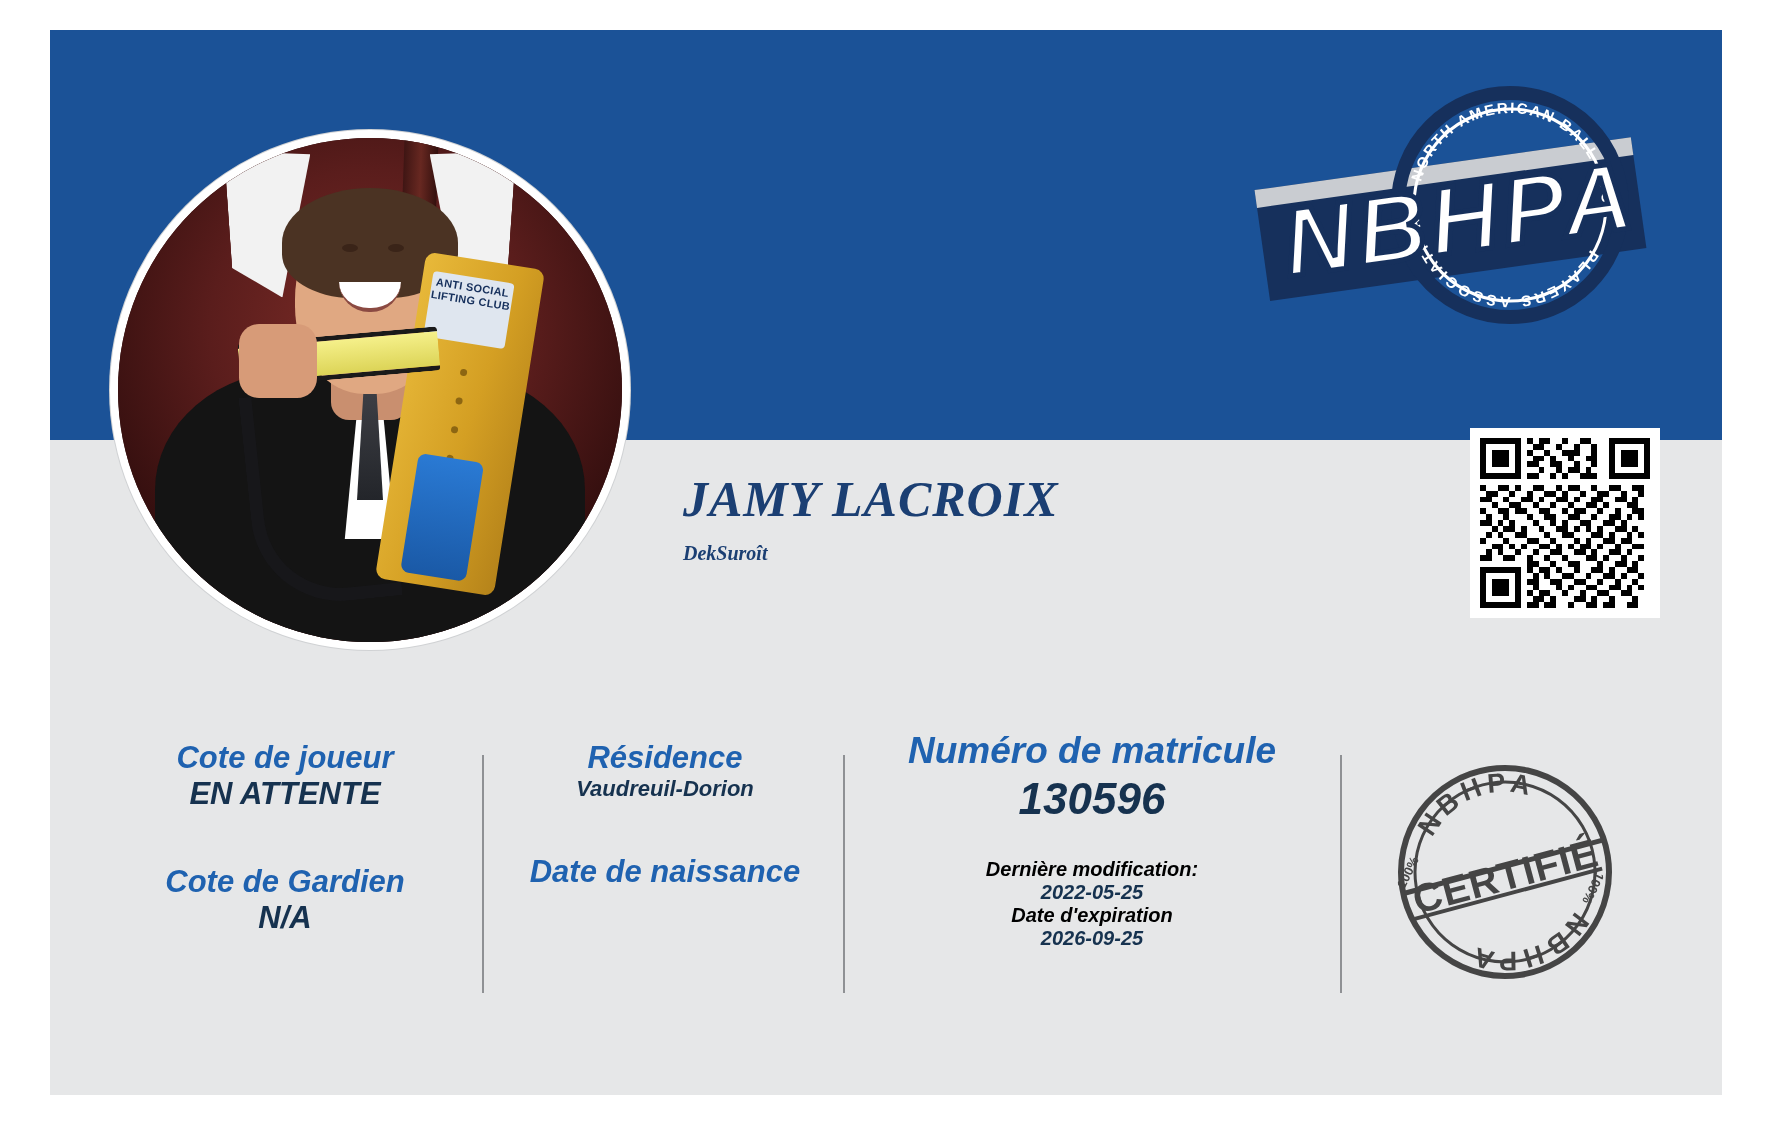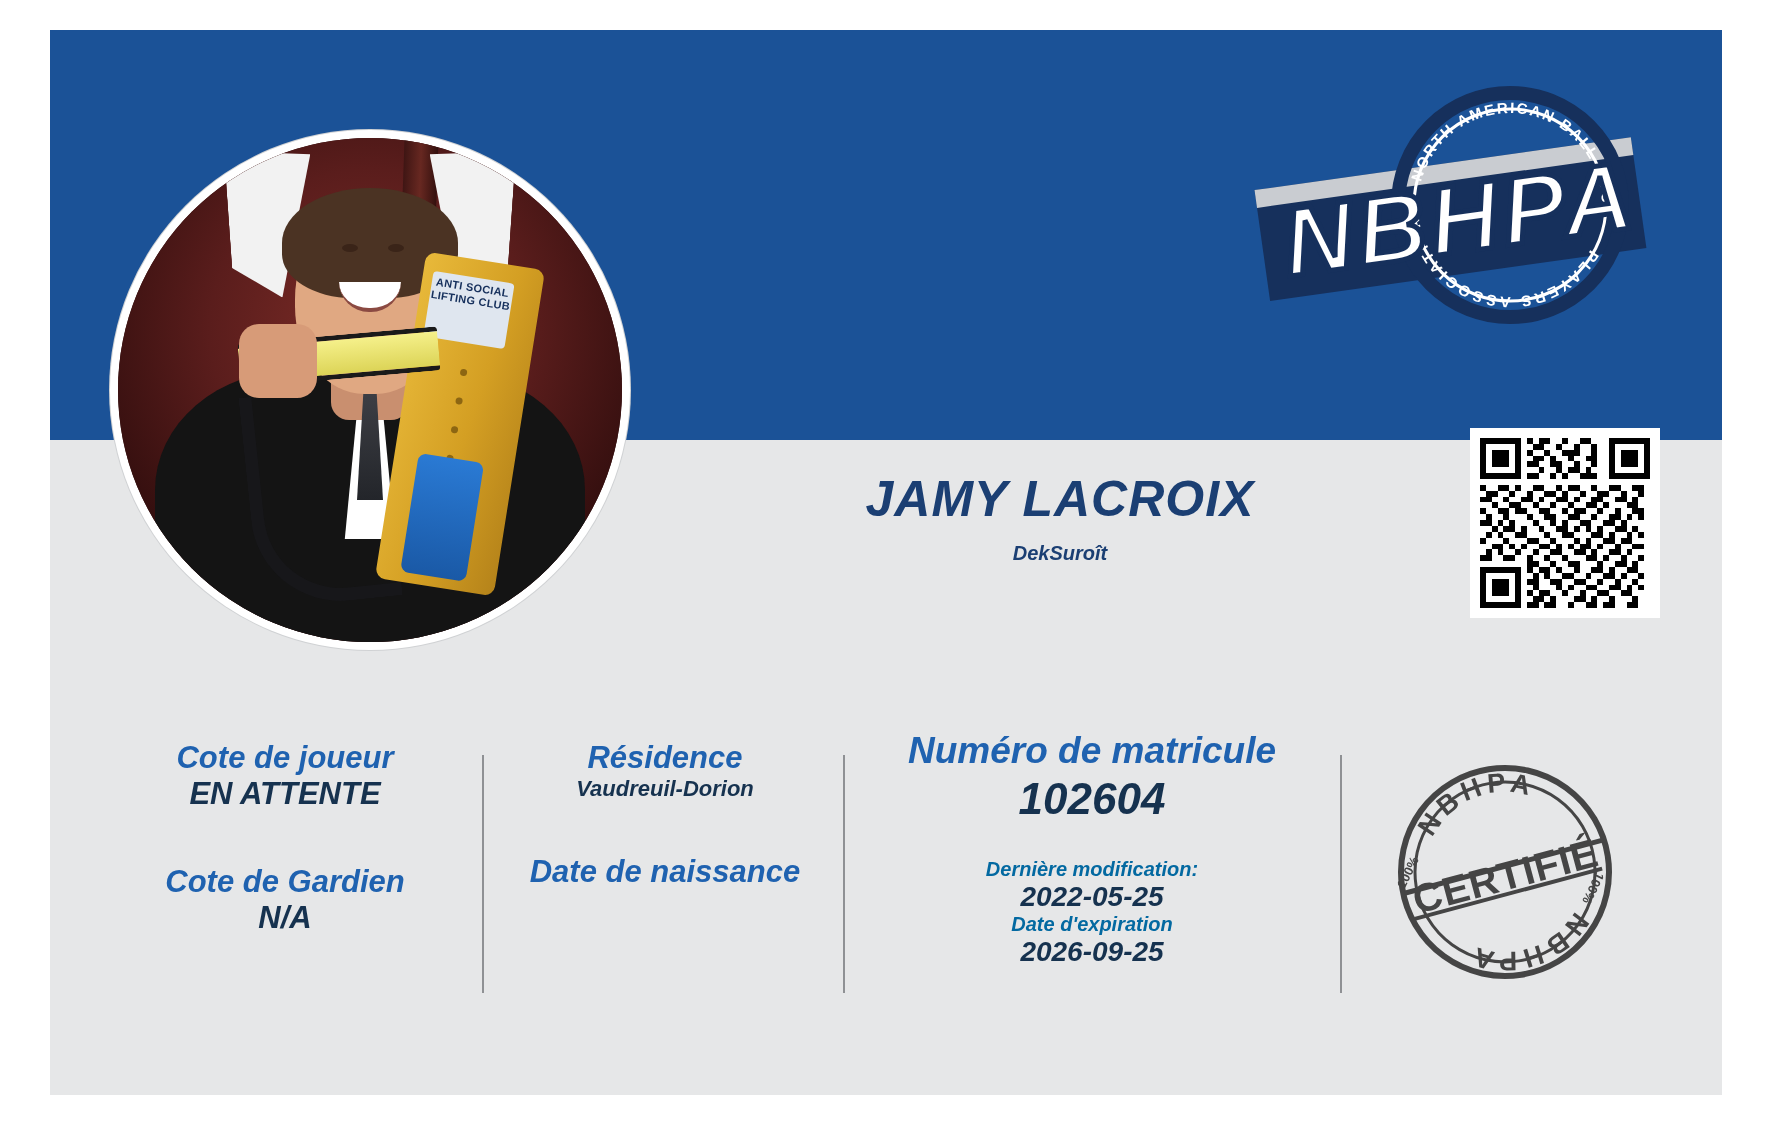--- a/index.html
+++ b/index.html
@@ -229,24 +229,25 @@
     width: 130px; height: 200px;
     border-left: 13px solid #17171a;
     border-bottom: 13px solid #17171a;
     border-radius: 0 0 0 90px;
     transform: rotate(-6deg);
   }
 
   
   .name-block {
     position: absolute;
-    left: 620px;
+    left: 633px;
     top: 440px;
     width: 780px;
-    text-align: center;
+    text-align: left;
+    font-family: Liberation Serif, serif;
   }
   .player-name {
     font-size: 50px;
     font-weight: bold;
     font-style: italic;
     color: #1b3f73;
     letter-spacing: 1px;
     margin: 0;
   }
   .player-team {
@@ -305,22 +306,22 @@
   .val {
     color: #16324f;
     font-weight: bold;
     font-style: italic;
   }
   .lbl-lg { font-size: 31px; }
   .val-lg { font-size: 31px; }
   .val-md { font-size: 22px; }
   .lbl-mat { font-size: 37px; }
   .val-mat { font-size: 44px; margin-top: 2px; }
-  .small-lbl { font-size: 20px; color: #0369a1; font-weight: bold; font-style: italic; }
-  .small-val { font-size: 28px; color: #16324f; font-weight: bold; font-style: italic; }
+  .small-lbl { font-size: 20px; color: #000000; font-weight: bold; font-style: italic; }
+  .small-val { font-size: 20px; color: #16324f; font-weight: bold; font-style: italic; }
 
   .gap-lg { height: 52px; }
 
   
   .stamp {
     position: absolute;
     left: 1328px;
     top: 722px;
     width: 255px;
     height: 240px;
@@ -628,21 +629,21 @@
     <div class="col col-rating">
       <div class="lbl lbl-lg">Cote de joueur</div>
       <div class="val val-lg">EN ATTENTE</div>
       <div class="gap-lg"></div>
       <div class="lbl lbl-lg">Cote de Gardien</div>
       <div class="val val-lg">N/A</div>
     </div>
 
     <div class="col col-mat">
       <div class="lbl lbl-mat">Numéro de matricule</div>
-      <div class="val val-mat">102604</div>
+      <div class="val val-mat">130596</div>
       <div style="height:34px"></div>
       <div class="small-lbl">Dernière modification:</div>
       <div class="small-val">2022-05-25</div>
       <div class="small-lbl">Date d'expiration</div>
       <div class="small-val">2026-09-25</div>
     </div>
   </div>
 
   <div class="stamp">
     <svg width="255" height="240" viewBox="0 0 255 240" xmlns="http://www.w3.org/2000/svg">

